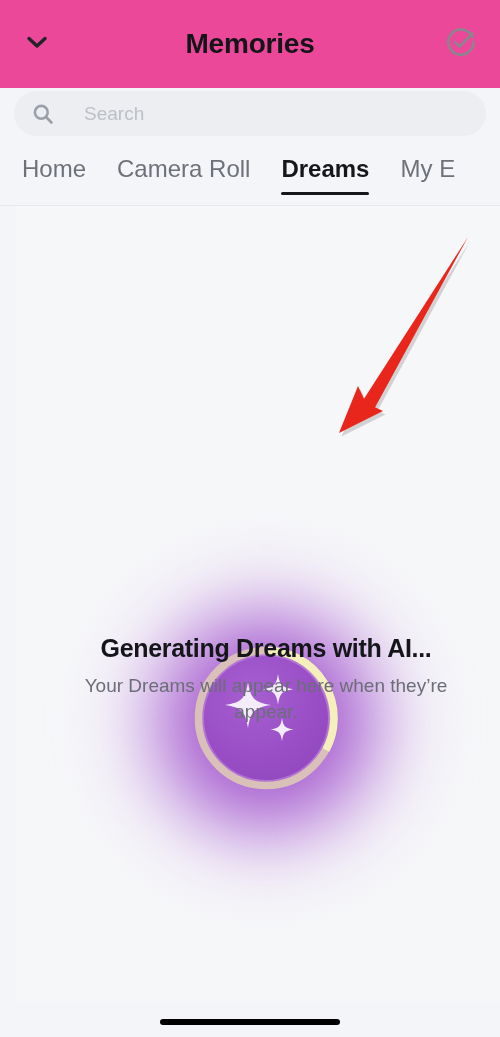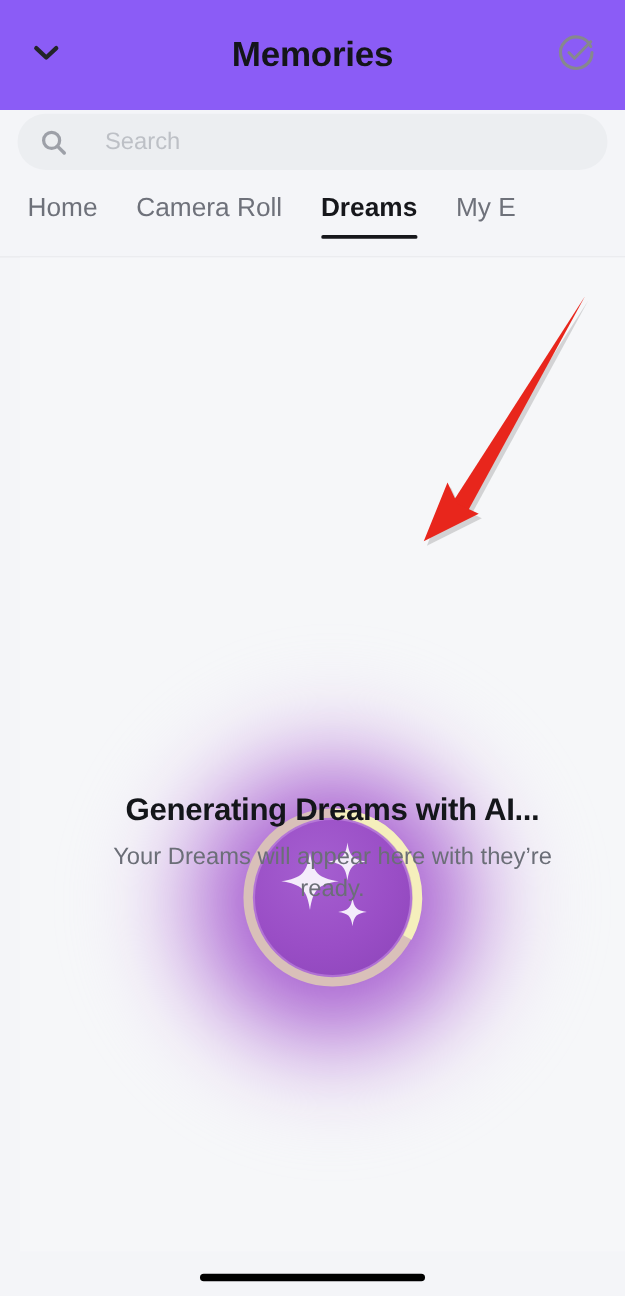--- a/index.html
+++ b/index.html
@@ -27,21 +27,21 @@
   .header {
     position: absolute;
     top: 0; left: 0;
     width: 500px;
     height: 88px;
     display: flex;
     align-items: center;
     justify-content: space-between;
     padding: 0 22px;
     box-sizing: border-box;
-    background: #8b5cf6;
+    background: #ec4899;
   }
   .hdr-left, .hdr-right {
     width: 46px;
     height: 46px;
     display: flex;
     align-items: center;
   }
   .hdr-right { justify-content: flex-end; }
   .page-title {
     font-size: 28px;
@@ -92,21 +92,21 @@
     left: 0;
     width: 500px;
     height: 54px;
     display: flex;
     align-items: flex-start;
     white-space: nowrap;
     overflow: hidden;
   }
   .tab {
     position: relative;
-    font-size: 21px;
+    font-size: 24px;
     color: #6e717a;
     padding: 3px 0 12px 0;
     margin-right: 31px;
     flex: 0 0 auto;
   }
   .tab:first-child { margin-left: 22px; }
   .tab.active {
     color: #16171b;
     font-weight: bold;
     text-align: right;
@@ -304,21 +304,21 @@
       </svg>
 
       <svg class="ring-svg" viewBox="0 0 148 148">
         <circle cx="74" cy="74" r="67.5" fill="none" stroke="#d9c0b9" stroke-width="7.5"></circle>
         <path d="M 74 6.5 A 67.5 67.5 0 0 1 134 106" fill="none" stroke="#f5efbc" stroke-width="7.5" stroke-linecap="butt"></path>
       </svg>
     </div>
 
     <div class="empty-text">
       <div class="empty-title">Generating Dreams with AI...</div>
-      <div class="empty-sub">Your Dreams will appear here with they’re ready.</div>
+      <div class="empty-sub">Your Dreams will appear here when they’re appear.</div>
     </div>
   </div>
 
   <svg class="annotation" viewBox="0 0 500 1037">
     <g transform="translate(2.5,3.5)" opacity="0.22">
       <path d="M468 237 L360 405 L372 413 Z" fill="#555555"></path>
       <path d="M339 433 L383 411 L366 403 L358 386 Z" fill="#555555"></path>
     </g>
     <g>
       <path d="M468 237 L360 405 L372 413 Z" fill="#e8261c"></path>

